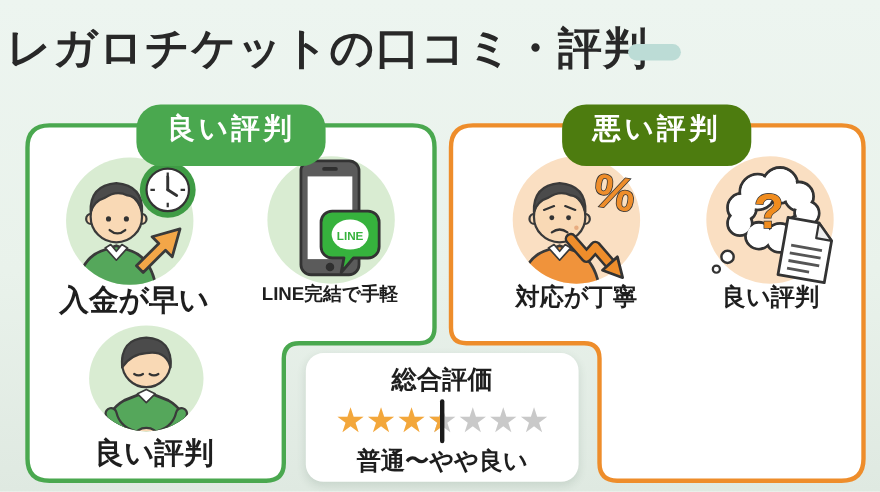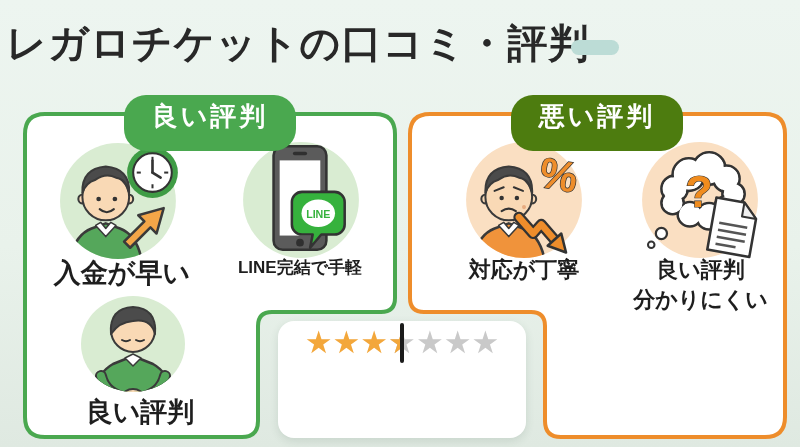--- a/index.html
+++ b/index.html
@@ -207,20 +207,21 @@
     <line x1="81" y1="109" x2="101" y2="109" stroke="#555" stroke-width="2.5"></line>
   </g>
 </svg>
 
 <div class="label lab-g1">入金が早い</div>
 <div class="label lab-g2">LINE完結で手軽</div>
 <div class="label lab-g3">良い評判</div>
 <div class="label lab-b1">対応が丁寧</div>
 <div class="label lab-b2">
   <span>良い評判</span>
-  <span>分かりにくい</span>
 </div>
 
 <div class="rating">
+  <div class="head">総合評価</div>
   <div class="stars">
     <span class="star on">★</span><span class="star on">★</span><span class="star on">★</span><span class="star">★<span class="half-on">★</span></span><span class="star">★</span><span class="star">★</span><span class="star">★</span><div class="marker" style="left: 50%;"></div>
   </div>
+  <div class="caption">普通〜やや良い</div>
 </div>
 
 </body></html>

